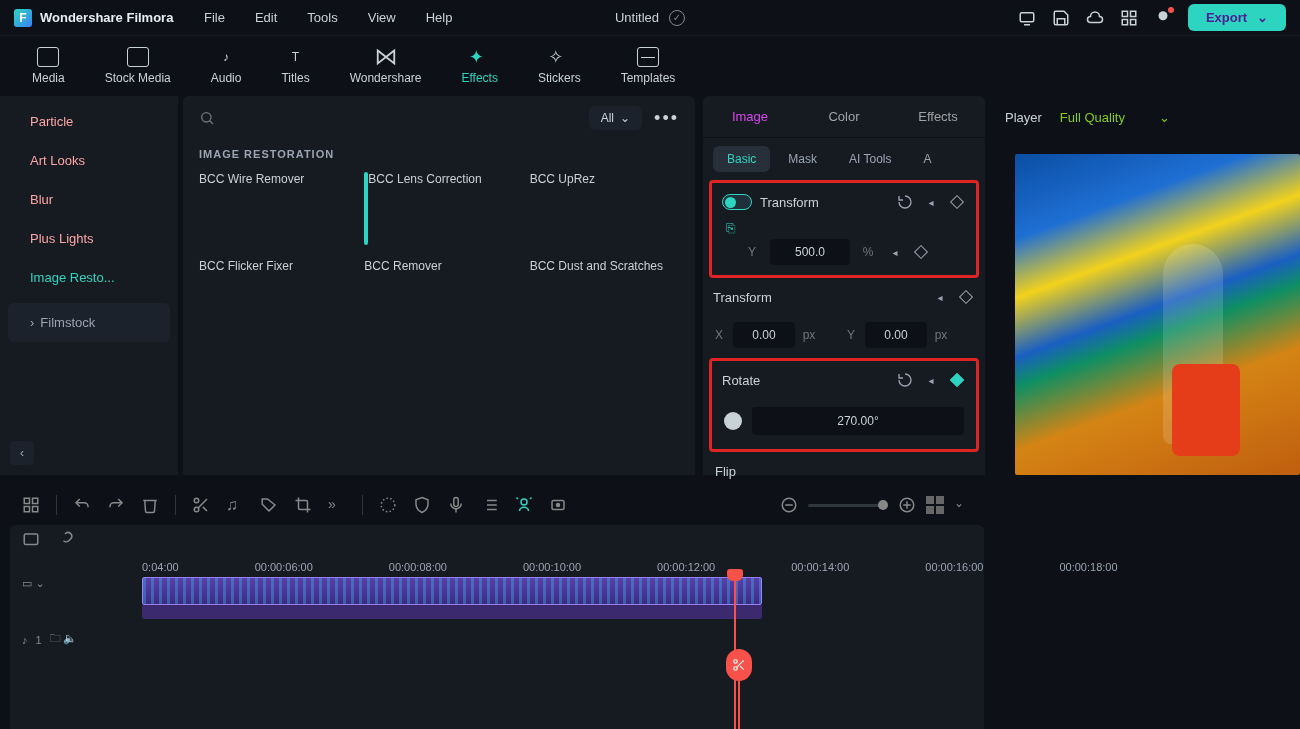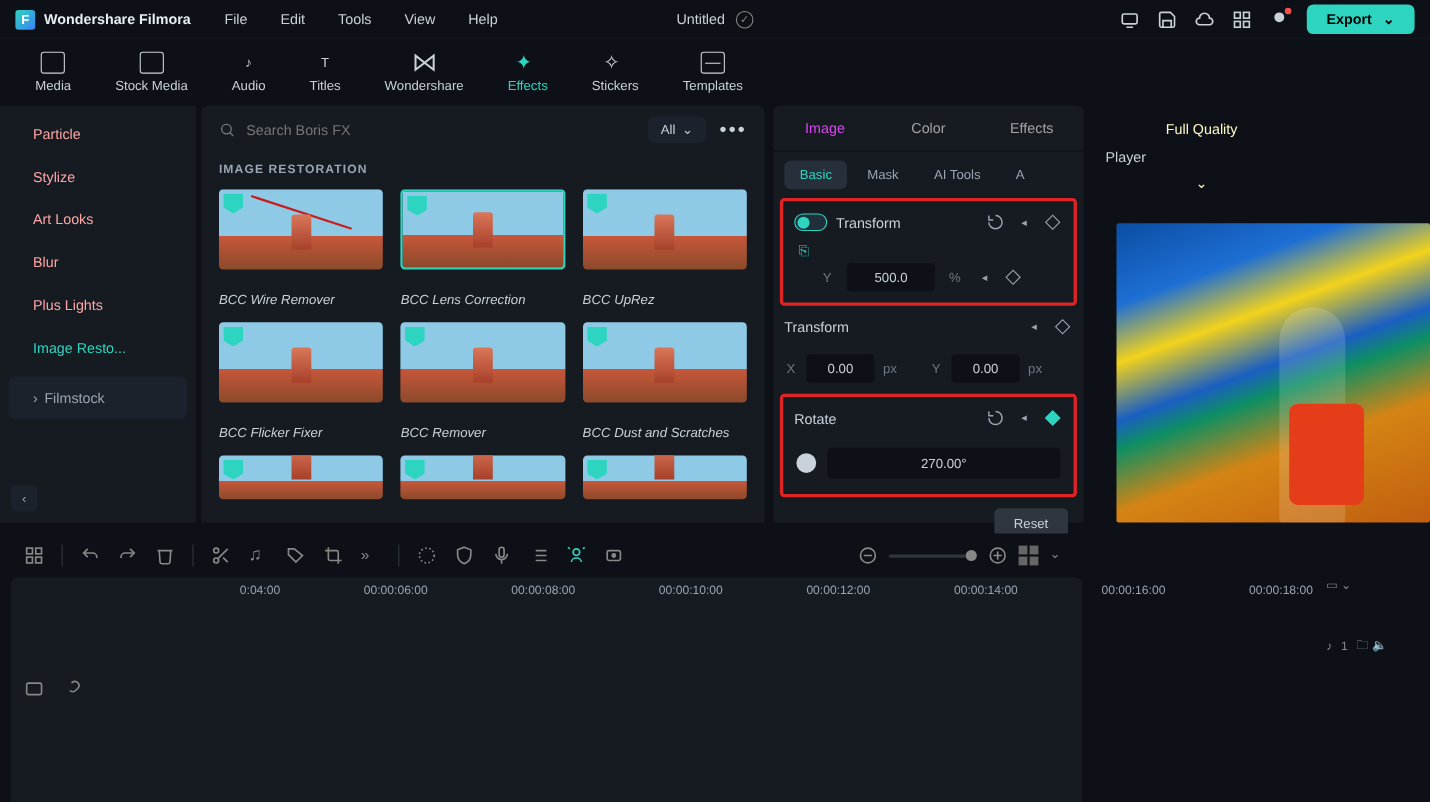--- a/index.html
+++ b/index.html
@@ -12,21 +12,21 @@
 .logo-text { color: #e6edf3; font-size: 13px; font-weight: 600; }
 .menu-items { display: flex; gap: 30px; text-align: right; }
 .menu-item { color: #c9d1d9; font-size: 13px; cursor: pointer; }
 .title-wrap { position: absolute; left: 50%; transform: translateX(-50%); display: flex; align-items: center; gap: 10px; }
 .title-text { color: #c9d1d9; font-size: 13px; }
 .check-icon { width: 16px; height: 16px; border: 1.5px solid #888; border-radius: 50%; display: flex; align-items: center; justify-content: center; font-size: 10px; color: #888; }
 .menubar-right { margin-left: auto; display: flex; align-items: center; gap: 16px; }
 .menubar-icon { width: 18px; height: 18px; color: #c9d1d9; cursor: pointer; }
 .notif-dot { position: relative; }
 .notif-dot::after { content: ""; position: absolute; top: -2px; right: -2px; width: 6px; height: 6px; background: #f85149; border-radius: 50%; }
-.export-btn { background: #2dd4bf; color: #000000; border: none; border-radius: 6px; padding: 6px 18px; font-size: 13px; font-weight: 600; cursor: pointer; display: flex; align-items: center; gap: 10px; }
+.export-btn { background: #2dd4bf; color: #4c1d95; border: none; border-radius: 6px; padding: 6px 18px; font-size: 13px; font-weight: 600; cursor: pointer; display: flex; align-items: center; gap: 10px; }
 
 
 .nav-tabs { display: flex; align-items: center; height: 60px; padding: 0 32px; gap: 40px; background: #0d1117; }
 .nav-tab { display: flex; flex-direction: column; align-items: center; gap: 4px; color: #c9d1d9; cursor: pointer; font-size: 12px; }
 .nav-tab.active { color: #2dd4bf; }
 .nav-tab-icon { width: 22px; height: 20px; border: 1.5px solid currentColor; border-radius: 3px; position: relative; }
 .nav-tab-icon.effects { border: none; font-size: 18px; line-height: 20px; }
 .nav-tab-icon.transitions { border: none; display: flex; align-items: center; justify-content: center; }
 .nav-tab-icon.stickers { border: none; font-size: 18px; line-height: 20px; }
 .nav-tab-icon.templates { position: relative; }
@@ -41,21 +41,21 @@
 .side-collapse { position: absolute; bottom: 10px; left: 10px; width: 24px; height: 24px; background: #1c222b; border-radius: 4px; display: flex; align-items: center; justify-content: center; color: #9aa4b2; cursor: pointer; font-size: 12px; }
 
 .content { flex: 1; background: #161b22; border-left: 1px solid #0d1117; padding: 0 16px 10px 16px; display: flex; flex-direction: column; margin-left: 4px; border-radius: 6px 6px 0 0;}
 .content-top { display: flex; align-items: center; gap: 12px; padding: 10px 0; }
 .search-wrap { flex: 1; display: flex; align-items: center; gap: 10px; color: #6e7681; }
 .search-input { background: transparent; border: none; outline: none; color: #c9d1d9; font-size: 13px; width: 100%; }
 .filter-pill { background: #1c222b; border-radius: 6px; padding: 5px 12px; color: #c9d1d9; font-size: 12px; display: flex; align-items: center; gap: 6px; cursor: pointer; }
 .dots-btn { color: #c9d1d9; font-size: 18px; cursor: pointer; letter-spacing:2px;}
 .section-title { font-size: 11px; color: #9aa4b2; letter-spacing: 1px; padding: 8px 0 12px 0; font-weight:600;}
 .grid { display: grid; grid-template-columns: repeat(3, 1fr); gap: 14px 16px; overflow: hidden; }
-.card { display: flex; flex-direction: column; gap: 20px; cursor: pointer; font-style: italic; }
+.card { display: flex; flex-direction: row; gap: 0; cursor: pointer; }
 .thumb { position: relative; height: 73px; border-radius: 4px; overflow: hidden; background: linear-gradient(180deg,#8ecae6 0%,#8ecae6 58%,#c8573a 58%,#8b4a2b 100%); }
 .thumb.selected { border: 2px solid #2dd4bf; }
 .thumb-badge { position: absolute; top: 4px; left: 4px; width: 18px; height: 18px; background: #2dd4bf; border-radius: 0 0 6px 0; clip-path: polygon(0 0, 100% 0, 100% 70%, 50% 100%, 0 70%); }
 .thumb::after { content:""; position:absolute; left:50%; transform:translateX(-50%); bottom:18px; width:18px; height:32px; background: linear-gradient(180deg,#d97759,#a8402a); border-radius:3px 3px 0 0; }
 .thumb.wire::before { content:""; position:absolute; left:18%; top:28%; width:64%; height:2px; background:#c91d1d; transform:rotate(18deg);}
 .card-label { font-size: 12px; color: #c9d1d9; white-space: nowrap; overflow: hidden; text-overflow: ellipsis; }
 
 
 .inspector { width: 282px; background: #161b22; margin: 0 4px 0 8px; border-radius: 6px 6px 0 0; display: flex; flex-direction: column; }
 .insp-tabs { display: flex; border-bottom: 1px solid #0d1117; }
@@ -84,38 +84,38 @@
 .slider-knob { width: 18px; height: 18px; background: #c9d1d9; border-radius: 50%; }
 .rot-input { flex: 1; background: #0d1117; border: none; border-radius: 4px; padding: 7px 12px; color: #c9d1d9; font-size: 12px; text-align:center;}
 .flip-row { padding: 12px 12px; font-size: 13px; color: #c9d1d9; }
 .reset-row { display: flex; justify-content: flex-end; padding: 10px 14px 14px 14px; }
 .reset-btn { background: #30363d; border: none; color: #c9d1d9; padding: 7px 18px; border-radius: 5px; font-size: 12px; cursor: pointer; }
 
 
 .player { width: 311px; background: #0d1117; margin-left: 0; display: flex; flex-direction: column; gap: 15px; }
 .player-top { display: flex; align-items: center; gap: 18px; padding: 14px 16px; }
 .player-label { font-size: 13px; color: #c9d1d9; }
-.quality-dd { color: #fef9c3; font-size: 13px; display: flex; align-items: center; gap: 34px; cursor: pointer; flex-direction: column; }
+.quality-dd { color: #84cc16; font-size: 13px; display: flex; align-items: center; gap: 34px; cursor: pointer; }
 .preview { flex: 1; margin: 0 0 0 26px; border-radius: 2px; overflow: hidden; position: relative; background: linear-gradient(160deg,#0b4ea3 0%, #1e6fd4 20%, #f2d21b 34%, #1a5fc2 48%, #0e8f63 55%, #d48414 70%, #c05e0f 100%);}
 .preview-figure { position:absolute; left:52%; top:28%; width:60px; height:200px; background: rgba(255,255,255,.15); border-radius: 30px 30px 8px 8px;}
 .preview-case { position:absolute; left:55%; bottom:6%; width:68px; height:92px; background:#e53d1a; border-radius:8px;}
 
 
 .tl-toolbar { position:absolute; bottom: 204px; left:10px; right: 316px; height: 40px; background: #0d1117; display: flex; align-items: center; padding: 0 12px; gap: 16px; }
 .tl-sep { width:1px; height:20px; background:#30363d;}
 .tl-ic { width: 18px; height: 18px; color: #888; cursor: pointer; }
 .tl-ic.accent { color: #2dd4bf; }
 .tl-zoom { margin-left: auto; display:flex; align-items:center; gap:10px;}
 .zoom-track{ width:80px; height:3px; background:#30363d; border-radius:2px; position:relative;}
 .zoom-track::after{content:"";position:absolute;right:0;top:-4px;width:10px;height:10px;border-radius:50%;background:#888;}
 .grid-toggle { width:18px; height:18px; display:grid; grid-template-columns:1fr 1fr; grid-template-rows:1fr 1fr; gap:2px;}
 .grid-toggle span{background:#666;}
 
 
-.timeline { position:absolute; bottom:0; left:10px; right: 316px; height: 204px; background: #161b22; border-radius: 6px 6px 0 0; display:flex; flex-direction:row;}
+.timeline { position:absolute; bottom:0; left:10px; right: 316px; height: 204px; background: #161b22; border-radius: 6px 6px 0 0; display:flex; flex-direction:column;}
 .tl-header { display: flex; align-items: center; padding: 6px 12px; gap: 16px; }
 .tl-head-ic { width: 18px; height: 18px; color: #888; cursor: pointer; }
 .tl-ruler { display: flex; padding: 6px 0 4px 132px; gap: 76px; font-size: 11px; color: #9aa4b2; position:relative;}
 .tl-body { flex:1; position: relative; padding-left: 128px; }
 .tl-left-col { position:absolute; left:0; top:-4px; bottom:0; width:120px; padding:4px 12px; display:flex; flex-direction:column; gap:40px;}
 .tl-ch { display:flex; align-items:center; gap:8px; color:#888; font-size:11px;}
 .clip { position: absolute; left: 132px; top: 0; right: 222px; height: 28px; background: linear-gradient(180deg,#5b3fa8,#3e2a82); border-radius: 2px; border: 1px solid #9b7dff; overflow:hidden;}
 .clip::after{content:"";position:absolute;inset:0;background:repeating-linear-gradient(90deg,rgba(42,200,255,.35) 0 3px, transparent 3px 8px);}
 .clip2 { position: absolute; left: 132px; top: 28px; right: 222px; height: 14px; background: #3b2a6e; border-radius: 0 0 2px 2px;}
 .playhead { position: absolute; left: 724px; top: -6px; bottom: 0; width: 2px; background: #f85149; }
@@ -211,40 +211,38 @@
   <div class="nav-tab">
       <div class="nav-tab-icon templates"></div>
       <span>Templates</span>
     </div>
 </div>
 
 <div class="main">
 
   <div class="sidebar">
     <div class="side-item">Particle</div>
-    <div class="side-item">Stylize</div>
     <div class="side-item">Art Looks</div>
     <div class="side-item">Blur</div>
     <div class="side-item">Plus Lights</div>
     <div class="side-item active">Image Resto...</div>
     <div class="side-sec">
         <span>›</span>
         <span>Filmstock</span>
       </div>
     <div class="side-collapse">‹</div>
   </div>
 
   <div class="content">
     <div class="content-top">
       <div class="search-wrap">
         <svg width="16" height="16" viewBox="0 0 24 24" fill="none" stroke="currentColor" stroke-width="2">
             <circle cx="11" cy="11" r="7"></circle>
             <line x1="21" y1="21" x2="16" y2="16"></line>
           </svg>
-        <input class="search-input" placeholder="Search Boris FX" style="">
       </div>
       <div class="filter-pill">
           <span>All</span>
           <span>⌄</span>
         </div>
       <span class="dots-btn">•••</span>
     </div>
     <div class="section-title">IMAGE RESTORATION</div>
     <div class="grid">
       <div class="card">
@@ -382,20 +380,21 @@
         <span class="icon-btn" style="color:#2dd4bf">
             <span class="kf-diamond filled"></span>
           </span>
       </div>
       <div class="slider-row">
         <div class="slider-knob"></div>
         <input class="rot-input" value="270.00°" style="">
       </div>
     </div>
 
+    <div class="flip-row">Flip</div>
     <div class="reset-row">
         <button class="reset-btn">Reset</button>
       </div>
   </div>
 
   <div class="player">
     <div class="player-top">
       <span class="player-label">Player</span>
       <div class="quality-dd">
           <span>Full Quality</span>

